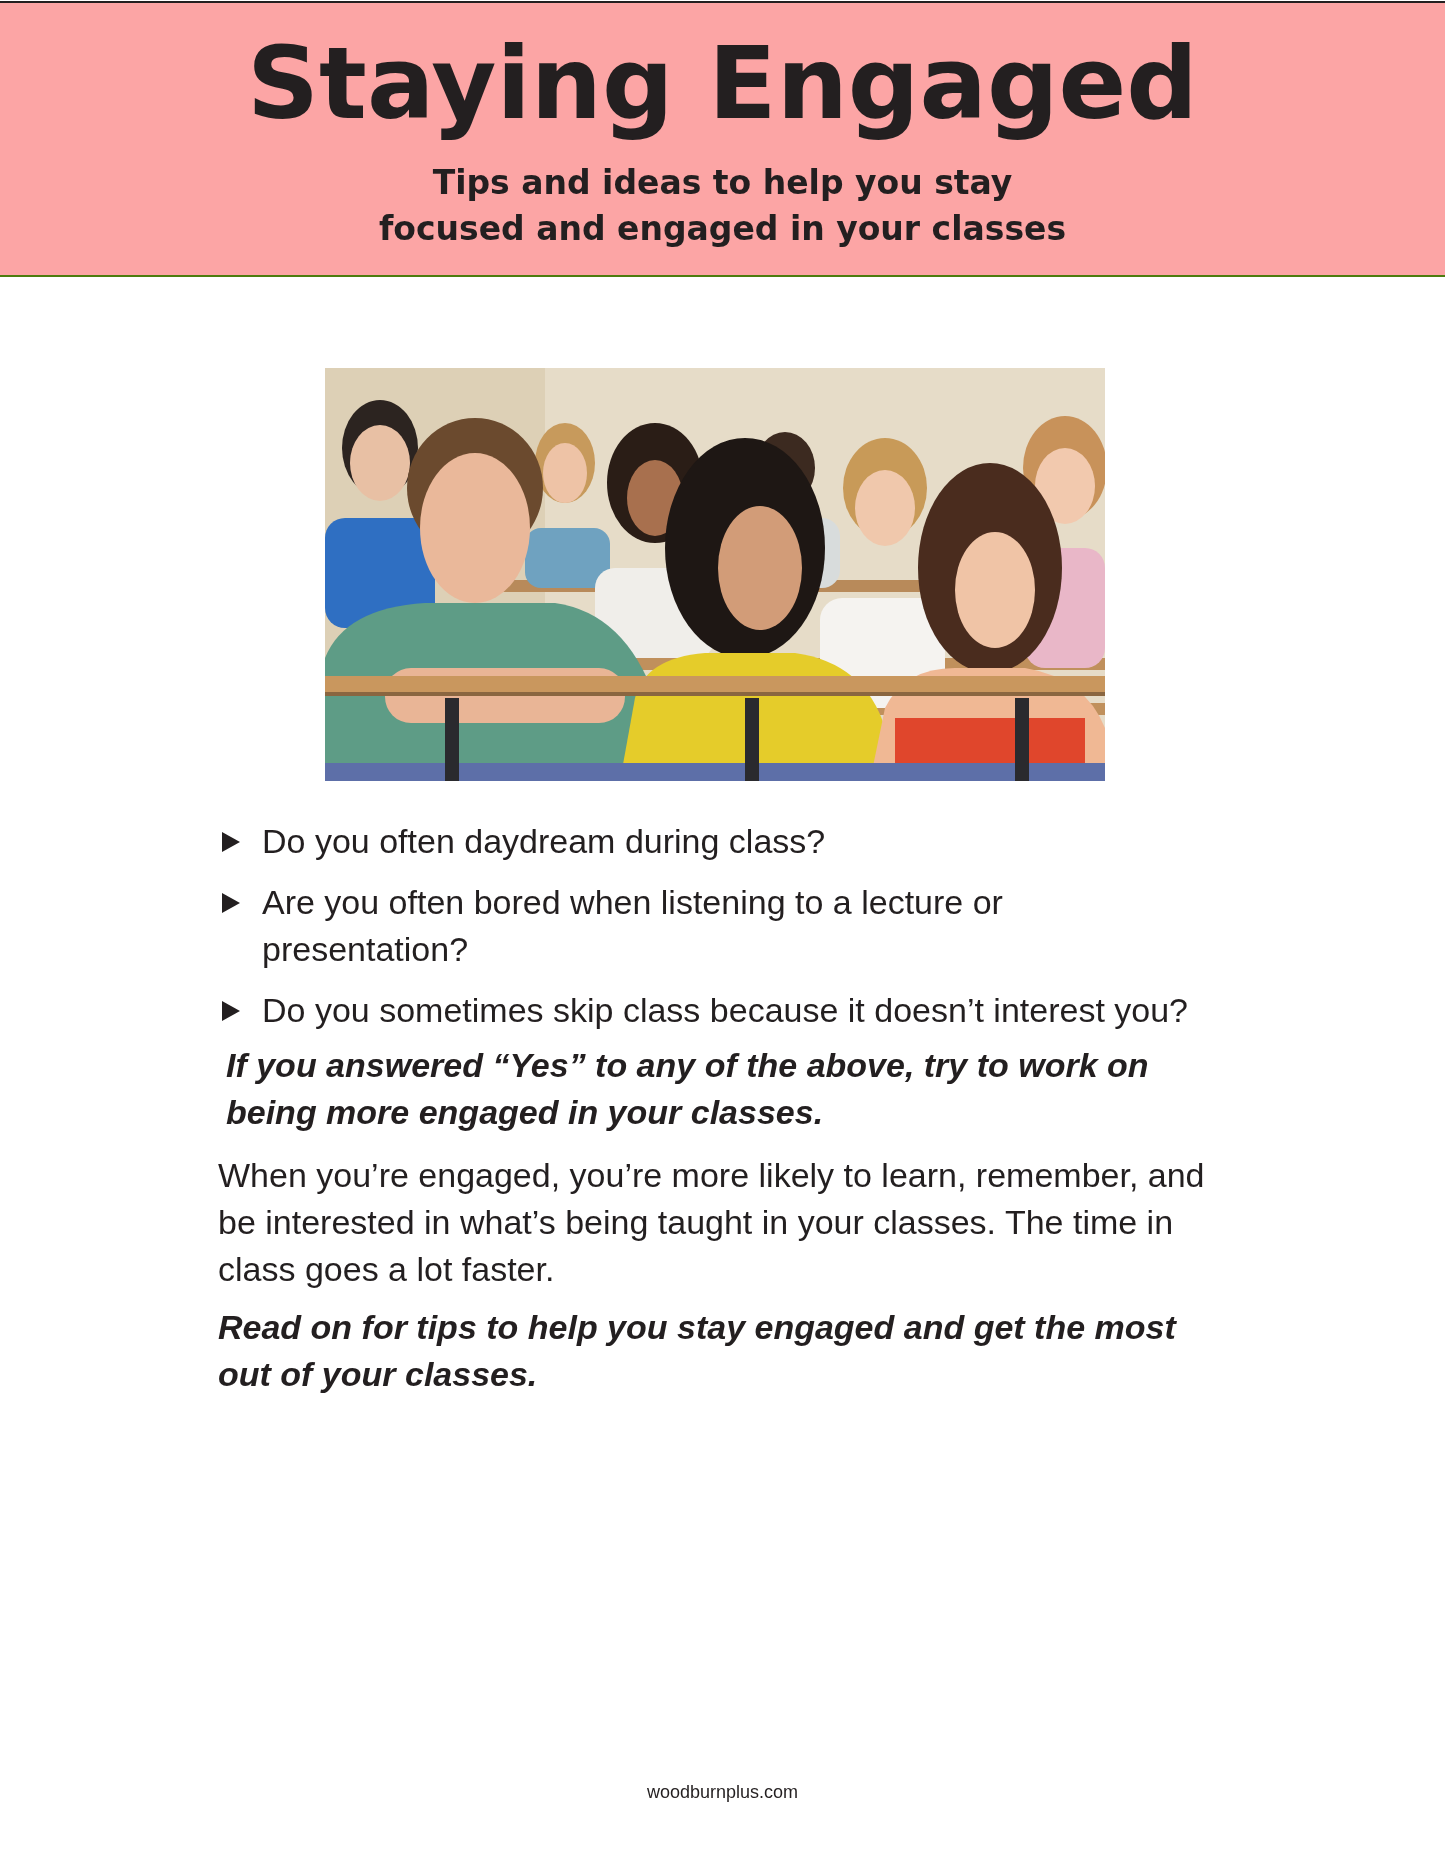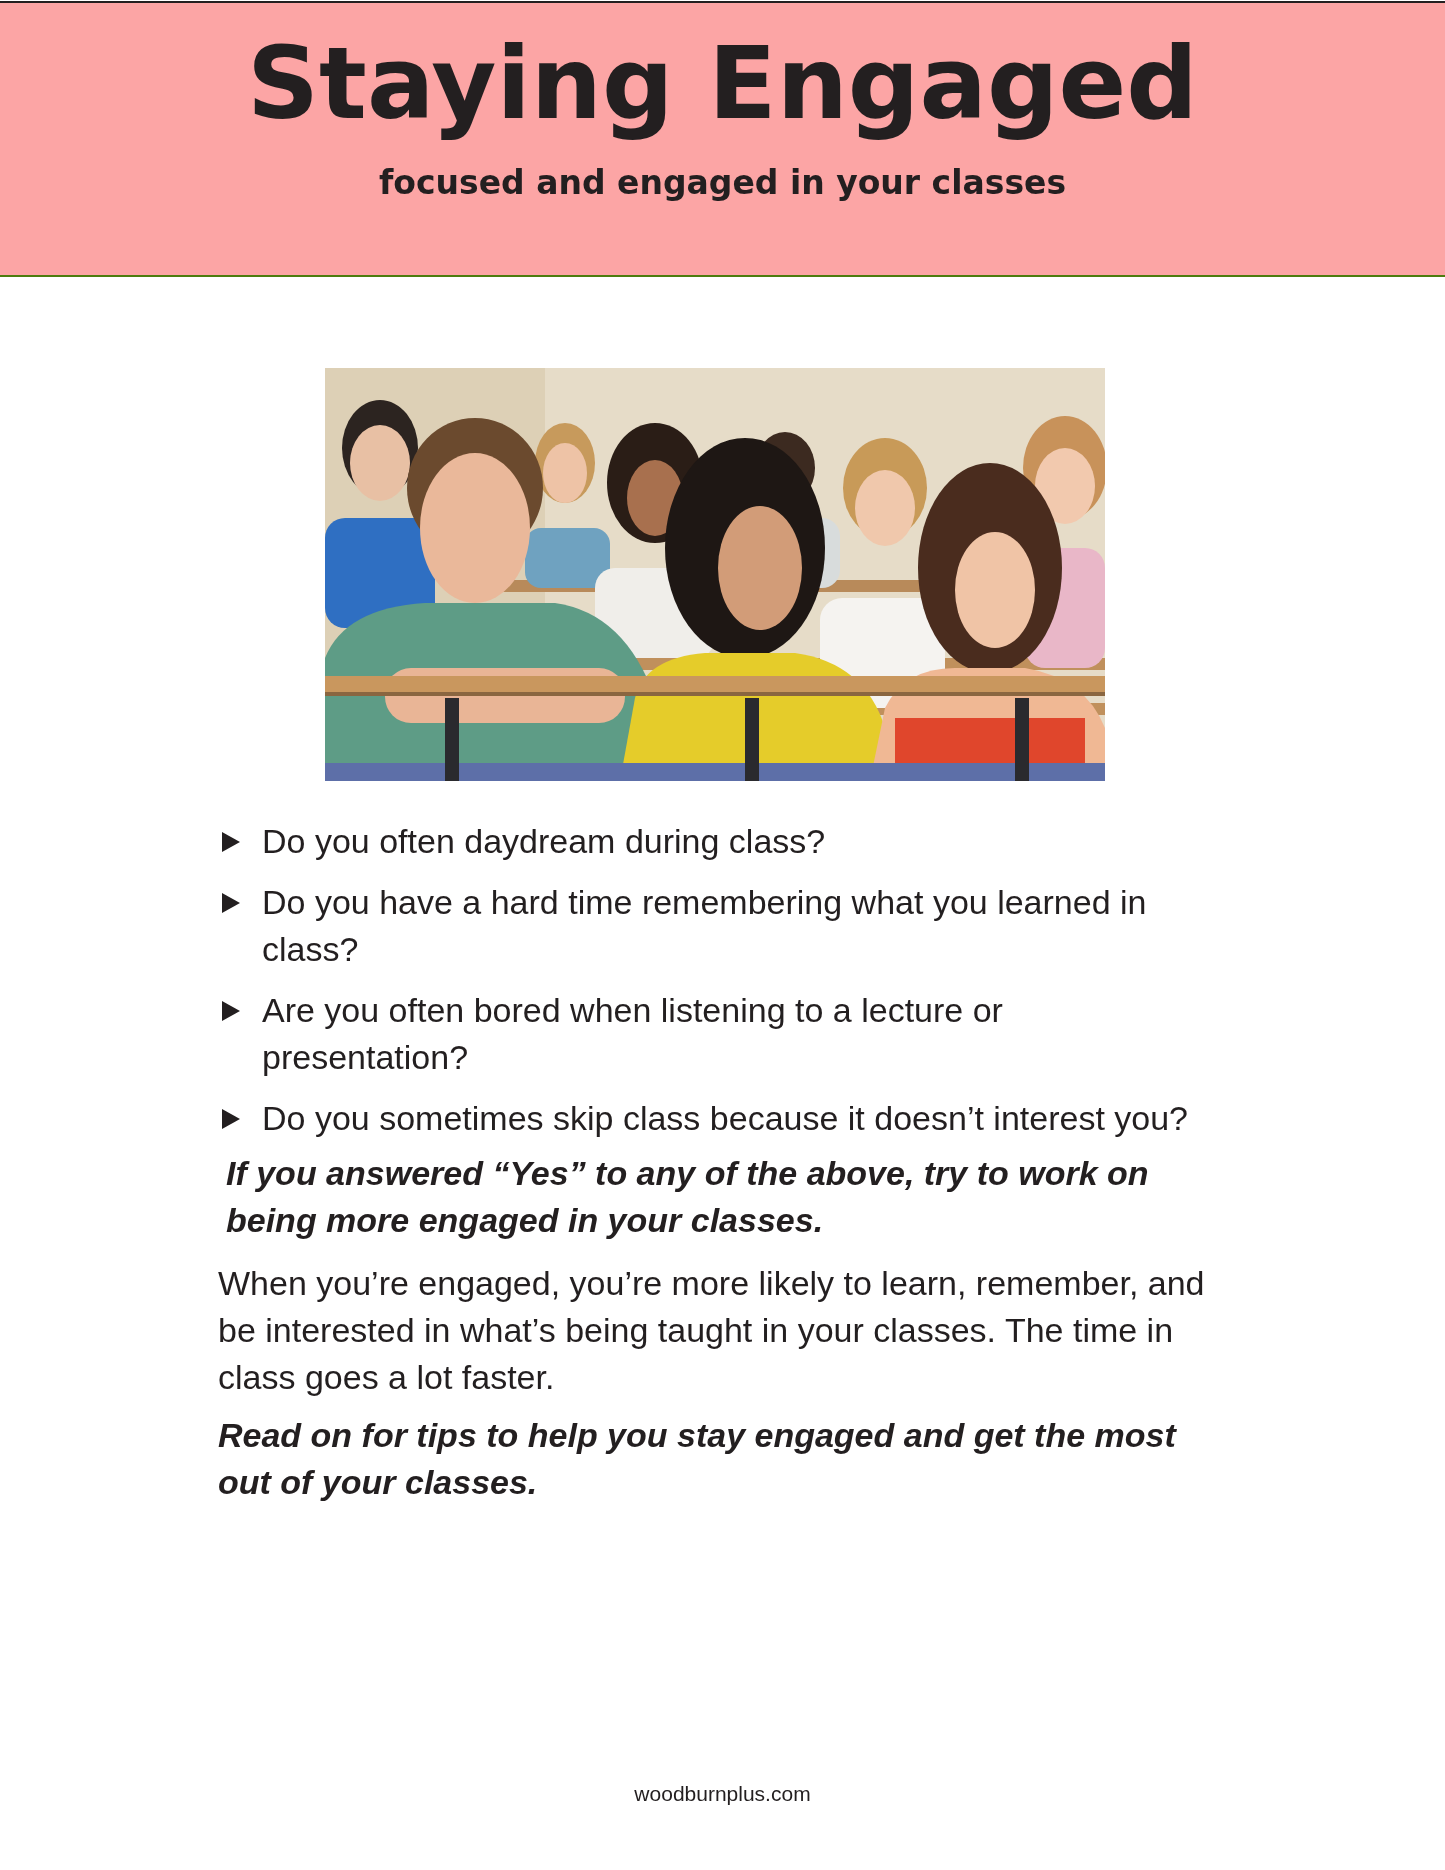--- a/index.html
+++ b/index.html
@@ -111,30 +111,31 @@
       font-style: italic;
       margin-top: 11px;
     }
     .footer {
       position: absolute;
       left: 0;
       width: 100%;
       top: 1782px;
       text-align: center;
       font-family: "Liberation Sans", sans-serif;
-      font-size: 21px;
+      font-size: 18px;
       color: #231f20;
     }
   </style>
 </head>
 <body>
 
 <header class="header">
   <h1 class="title">Staying Engaged</h1>
   <p class="subtitle">
+    <span>Tips and ideas to help you stay</span>
     <span>focused and engaged in your classes</span>
   </p>
 </header>
 
 <div class="photo" role="img" aria-label="Students sitting at desks in a lecture hall, paying attention">
   <svg width="780" height="413" viewBox="0 0 780 413" xmlns="http://www.w3.org/2000/svg">
 
     <rect x="0" y="0" width="780" height="413" fill="#e6dcc8"></rect>
     <rect x="0" y="0" width="220" height="413" fill="#ddd0b6"></rect>
 
@@ -183,24 +184,20 @@
 </div>
 
 <main class="content">
   <ul class="bullets">
     <li class="bullet">
       <span class="bullet-icon"></span>
       <span>Do you often daydream during class?</span>
     </li>
     <li class="bullet">
       <span class="bullet-icon"></span>
-      <span>Do you have a hard time remembering what you learned in class?</span>
-    </li>
-    <li class="bullet">
-      <span class="bullet-icon"></span>
       <span>Are you often bored when listening to a lecture or presentation?</span>
     </li>
     <li class="bullet">
       <span class="bullet-icon"></span>
       <span>Do you sometimes skip class because it doesn’t interest you?</span>
     </li>
   </ul>
 
   <p class="callout">If you answered “Yes” to any of the above, try to work on being more engaged in your classes.</p>
 

